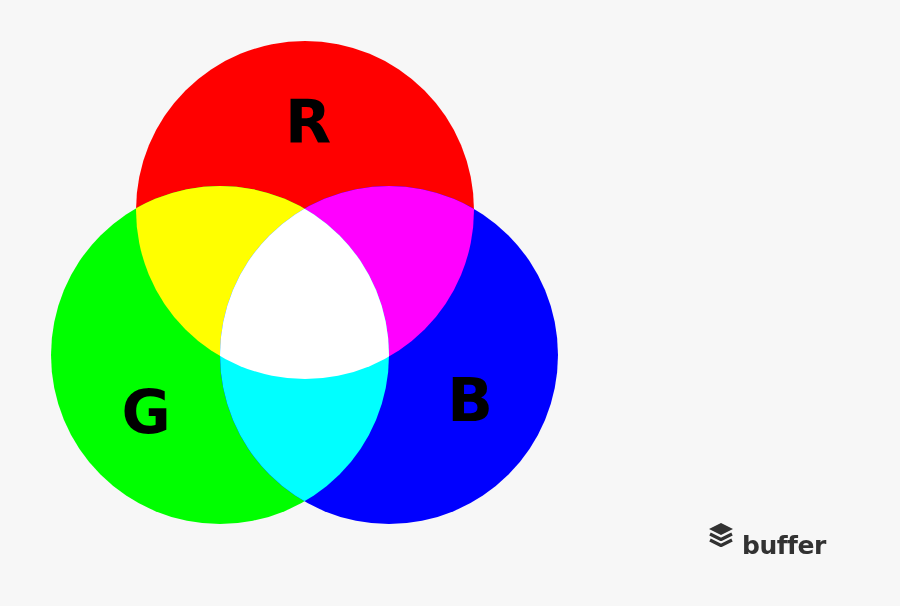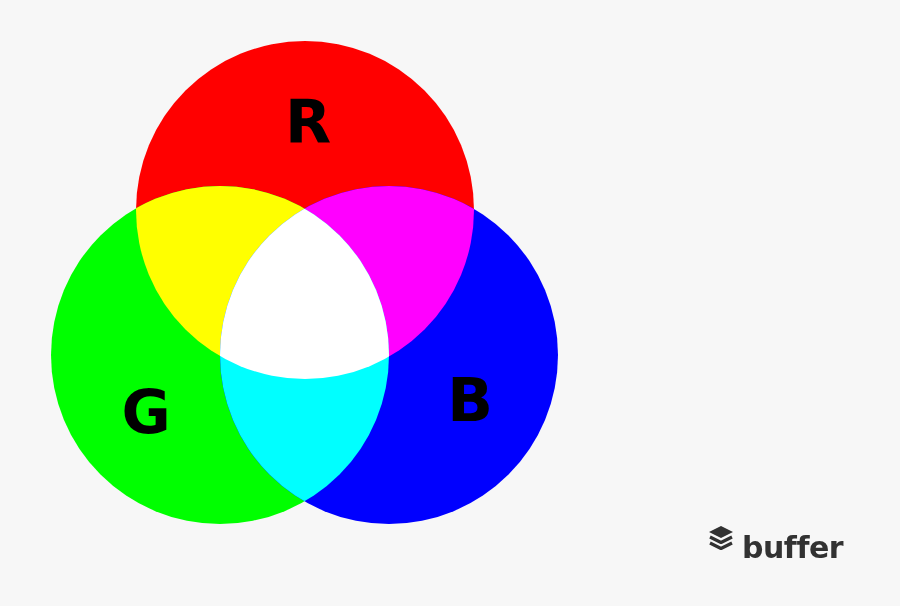--- a/index.html
+++ b/index.html
@@ -1,20 +1,20 @@
 <!DOCTYPE html>
 <html><head>
 <meta charset="utf-8">
 <style>
   html, body { margin:0; padding:0; }
   body { width:900px; height:606px; background:#f7f7f7; position:relative; overflow:hidden; font-family:"DejaVu Sans", sans-serif; }
   #venn { position:absolute; left:0; top:0; }
   .lbl { position:absolute; font-family:"DejaVu Sans", sans-serif; font-weight:bold; font-size:60px; color:#000; line-height:1; transform:translate(-50%,-50%); }
   .brand { position:absolute; left:706px; top:512px; display:flex; align-items:center; gap:6px; }
-  .brand-text { font-family:"DejaVu Sans", sans-serif; font-weight:bold; font-size:30px; color:#323232; letter-spacing:-0.5px; line-height:1;margin-top:21px; }
+  .brand-text { font-family:"DejaVu Sans", sans-serif; font-weight:bold; font-size:25px; color:#323232; letter-spacing:-0.5px; line-height:1;margin-top:21px; }
 </style>
 </head>
 <body>
 
 <svg id="venn" width="900" height="606">
   <defs>
     <clipPath id="cR">
         <circle cx="305" cy="210" r="169"></circle>
       </clipPath>
     <clipPath id="cG">

